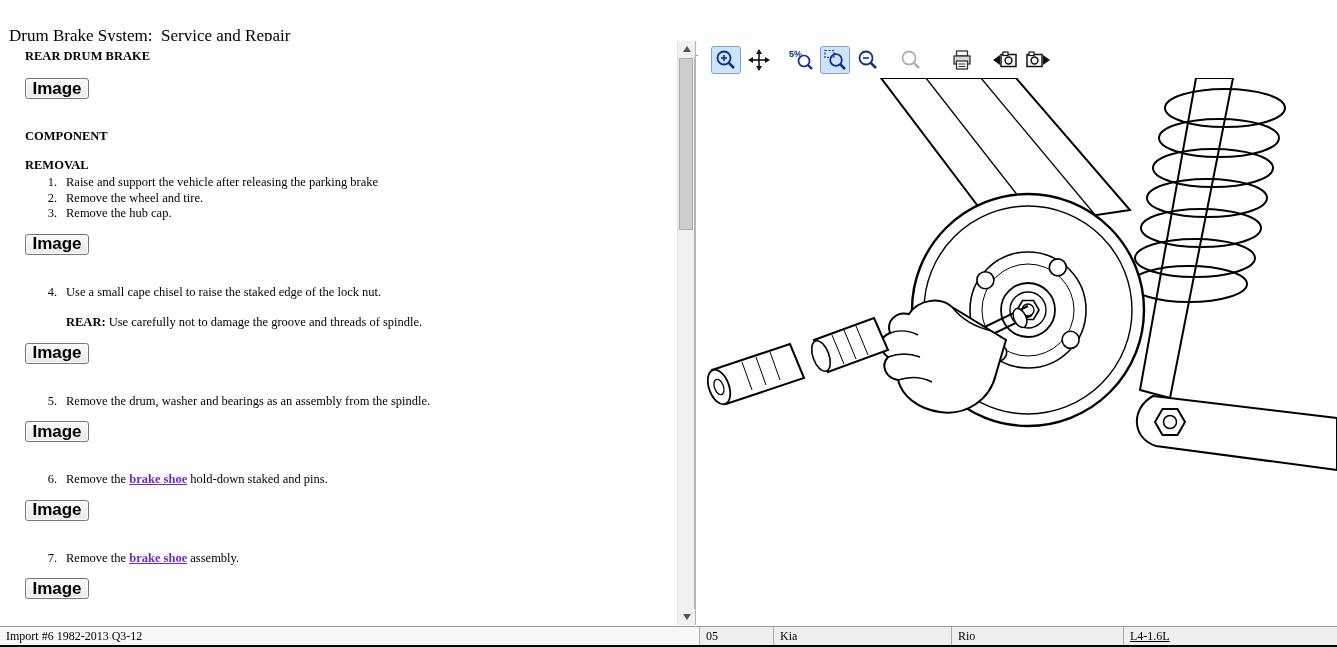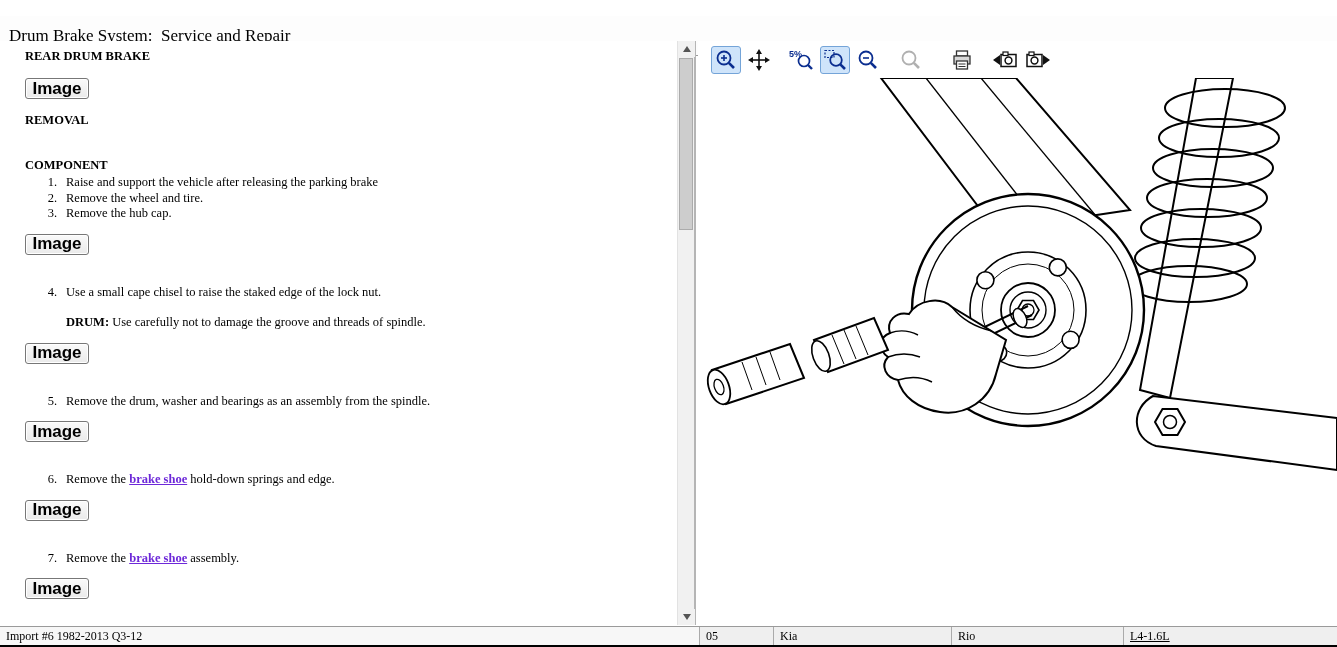--- a/index.html
+++ b/index.html
@@ -78,22 +78,22 @@
   <span class="title">Drum Brake System:  Service and Repair</span>
 </div>
 
 <div id="doc-panel">
   <div id="doc-content">
 
     <div class="doc-h">REAR DRUM BRAKE</div>
 
     <button class="img-btn first">Image</button>
 
+    <div class="doc-h h-component">COMPONENT</div>
     <div class="doc-h h-removal">REMOVAL</div>
-    <div class="doc-h h-component">COMPONENT</div>
 
     <div class="steps">
       <div class="step">
         <span class="num">1.</span>
         <span class="txt">Raise and support the vehicle after releasing the parking brake</span>
       </div>
       <div class="step">
         <span class="num">2.</span>
         <span class="txt">Remove the wheel and tire.</span>
       </div>
@@ -104,37 +104,37 @@
     </div>
 
     <button class="img-btn">Image</button>
 
     <div class="step gap">
       <span class="num">4.</span>
       <span class="txt">Use a small cape chisel to raise the staked edge of the lock nut.</span>
     </div>
 
     <div class="note-line">
-      <span class="note-label">DRUM:</span>
+      <span class="note-label">REAR:</span>
       <span>Use carefully not to damage the groove and threads of spindle.</span>
     </div>
 
     <button class="img-btn">Image</button>
 
     <div class="step gap">
       <span class="num">5.</span>
       <span class="txt">Remove the drum, washer and bearings as an assembly from the spindle.</span>
     </div>
 
     <button class="img-btn">Image</button>
 
     <div class="step gap">
       <span class="num">6.</span>
       <span class="txt">
-        <span>Remove the </span><a class="doclink">brake shoe</a><span> hold-down springs and edge.</span>
+        <span>Remove the </span><a class="doclink">brake shoe</a><span> hold-down staked and pins.</span>
       </span>
     </div>
 
     <button class="img-btn">Image</button>
 
     <div class="step gap">
       <span class="num">7.</span>
       <span class="txt">
         <span>Remove the </span><a class="doclink">brake shoe</a><span> assembly.</span>
       </span>

